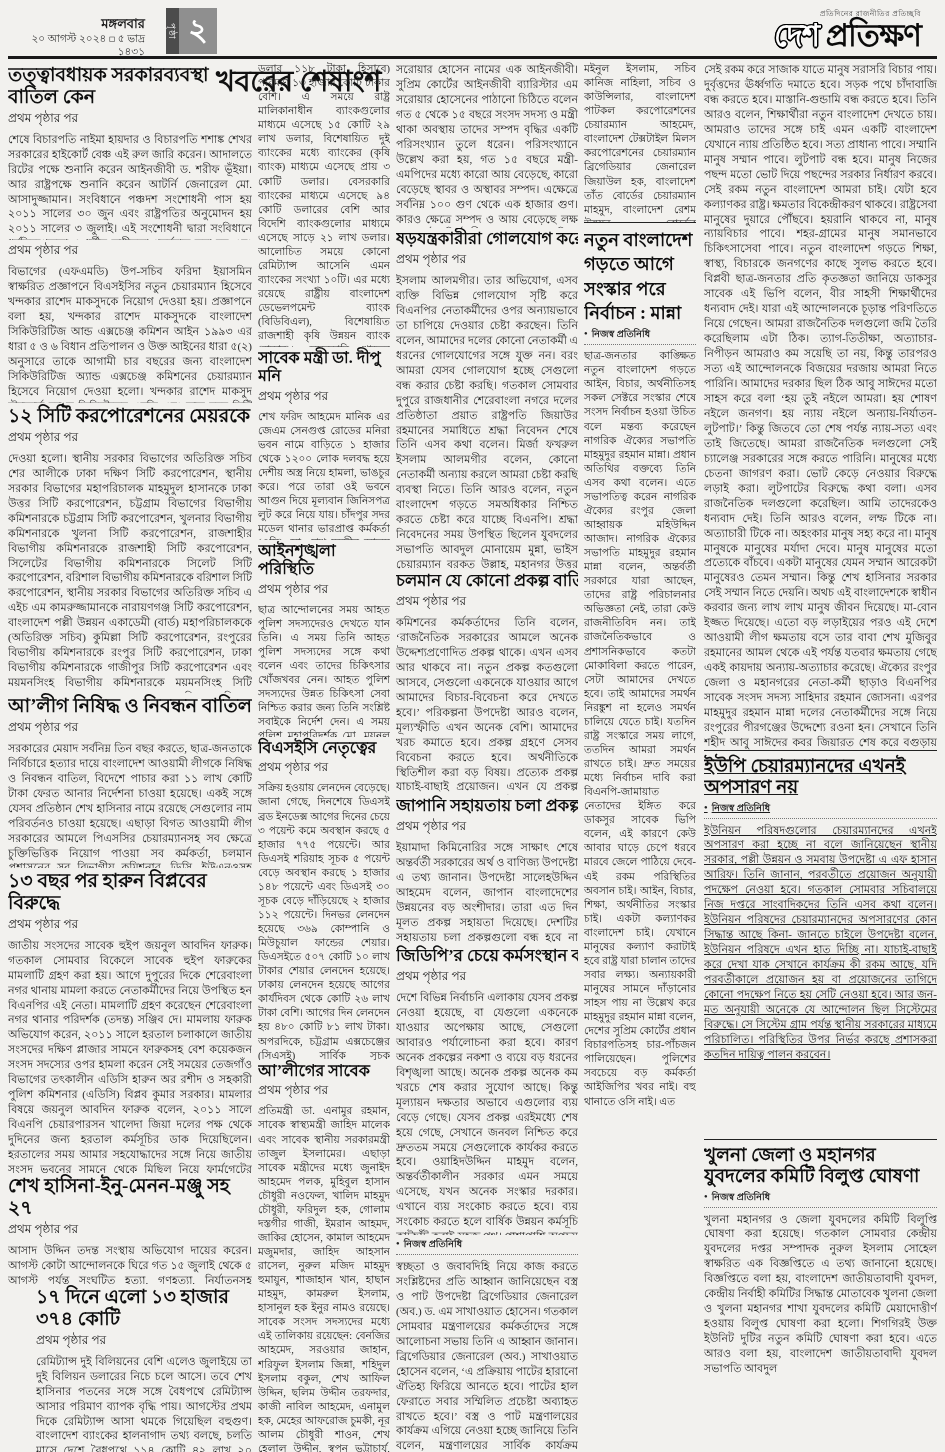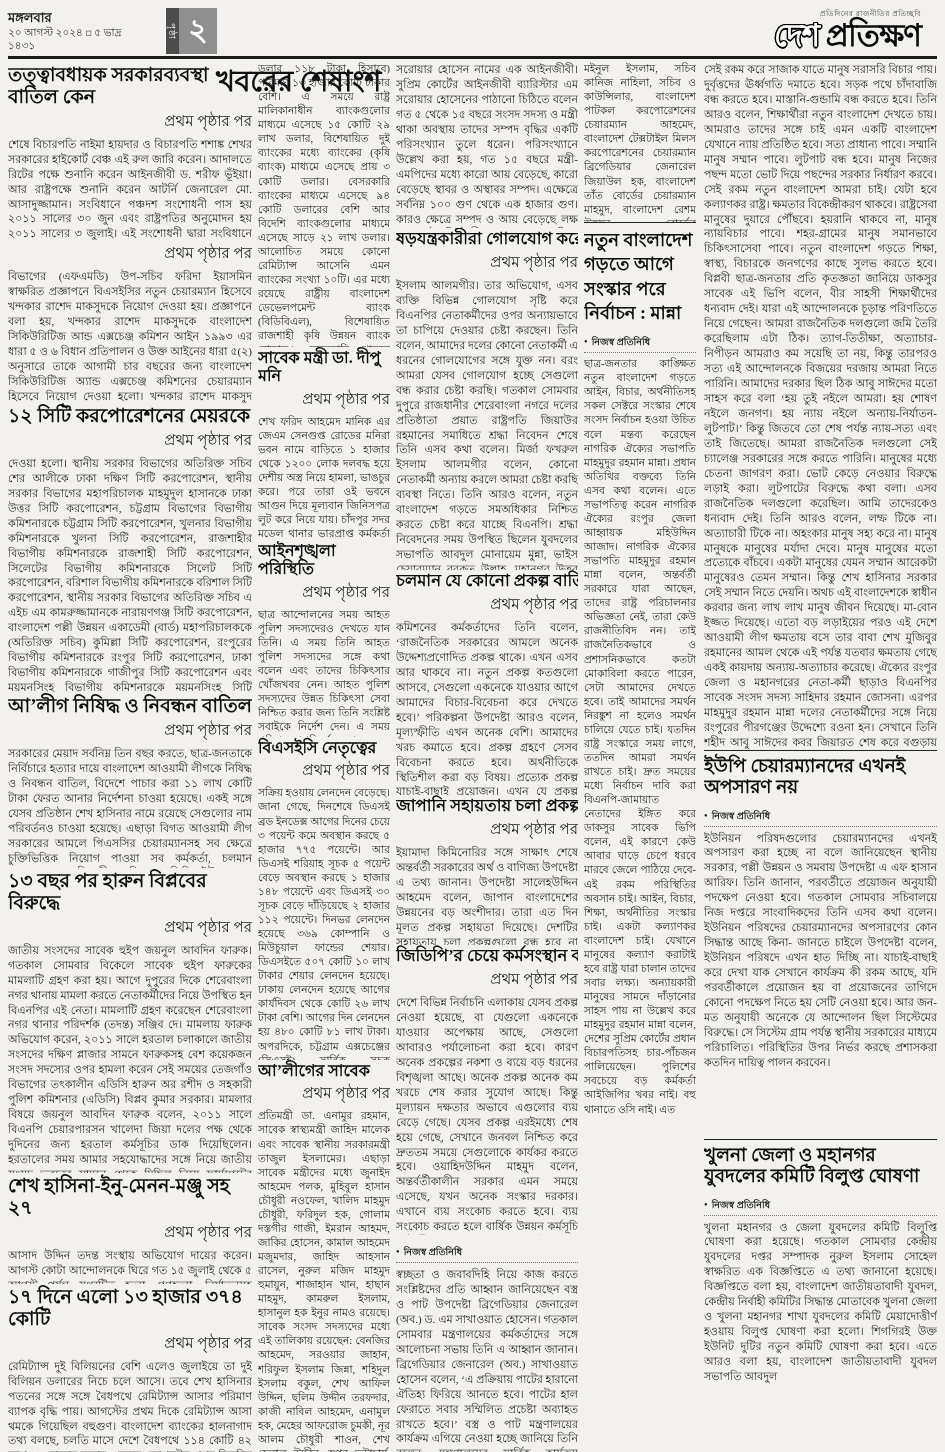--- a/index.html
+++ b/index.html
@@ -5,21 +5,21 @@
   html,body{margin:0;padding:0;}
   body{
     width:945px;height:1452px;overflow:hidden;position:relative;
     background:#f2f1ee;
     font-family:"Liberation Serif", serif;
     color:#1c1c1c;
   }
   .page{position:absolute;left:0;top:0;width:945px;height:1452px;}
   
   .hdr{position:absolute;left:8px;top:6px;width:929px;height:48px;}
-  .dateblk{position:absolute;right:792px;top:4px;line-height:1.25;}
+  .dateblk{position:absolute;right:792px;top:10px;text-align:right;line-height:1.25;}
   .weekday{font-size:13px;font-weight:bold;}
   .dateline{font-size:10.5px;color:#333;}
   .pagebox{position:absolute;left:158px;top:2px;height:46px;display:flex;}
   .pagestrip{width:13px;background:#4c4c4c;color:#fff;writing-mode:vertical-rl;
     font-size:9px;display:flex;align-items:center;justify-content:center;letter-spacing:1px;}
   .pagenum{width:38px;background:#8f8f8f;color:#fff;font-size:30px;font-weight:bold;
     display:flex;align-items:center;justify-content:center;}
   .section-title{position:absolute;left:208px;top:8px;font-size:29px;font-weight:bold;color:#111;letter-spacing:-.5px;margin-top:44px;}
   .logo{position:absolute;right:16px;top:2px;text-align:right;}
   .tagline{font-size:7.5px;color:#444;letter-spacing:.5px;}
@@ -34,34 +34,34 @@
   .zone-c{left:396px;width:182px;}
   .zone-d{left:584px;width:112px;}
   .zone-e{left:704px;width:233px;}
   .story{overflow:hidden;position:relative;}
   .hl{font-weight:bold;text-align:left;color:#0e0e0e;line-height:1.15;margin:2px 0 0;}
   .hl-a{font-size:19px;}
   .hl-b{font-size:16px;}
   .hl-c{font-size:16.5px;white-space:nowrap;}
   .hl-d{font-size:18px;}
   .hl-e{font-size:18.5px;}
-  .sub{font-size:15px;text-align:right;color:#222;margin:1px 0 3px;}
-  .byline{font-size:9.5px;font-weight:bold;color:#222;margin:10px 0 1px;}
+  .sub{font-size:12px;text-align:left;color:#222;margin:1px 0 3px;}
+  .byline{font-size:9.5px;font-weight:bold;color:#222;margin:2px 0 1px;}
   .byline::before{content:"\25CF";font-size:6px;vertical-align:2px;margin-right:4px;}
   .dotrule{border-top:1px dotted #777;margin:2px 0 4px;}
   .toprule{border-top:1.5px solid #222;padding-top:3px;}
   .body{font-size:11px;line-height:1.36;text-align:justify;color:#242424;}
   .body-n{font-size:10.5px;line-height:1.34;text-align:justify;color:#242424;}
   
   .st-a1{height:178px;} .st-a2{height:163px;} .st-a3{height:290px;} .st-a4{height:175px;}
-  .st-a5{height:305px;} .st-a6{height:111px;} .st-a7{height:168px;}
+  .st-a5{height:305px;} .st-a6{height:111px;} .st-a7{height:168px;margin-left:28px;}
   .st-b0{height:285px;} .st-b1{height:193px;} .st-b2{height:197px;} .st-b3{height:323px;} .st-b4{height:392px;}
   .st-c0{height:166px;} .st-c1{height:342px;} .st-c2{height:225px;} .st-c3{height:150px;} .st-c4{height:290px;} .st-c5{height:217px;}
   .st-d0{height:160px;} .st-d1{height:1230px;}
-  .st-e0{height:688px;} .st-e1{height:385px;} .st-e2{height:317px;}
+  .st-e0{height:688px;} .st-e1{height:385px;text-decoration:underline;} .st-e2{height:317px;}
   .hl-stack{line-height:1.35;}
 </style>
 </head>
 <body>
 
 <div class="page">
 
   <div class="hdr">
     <div class="dateblk">
       <div class="weekday">মঙ্গলবার</div>

